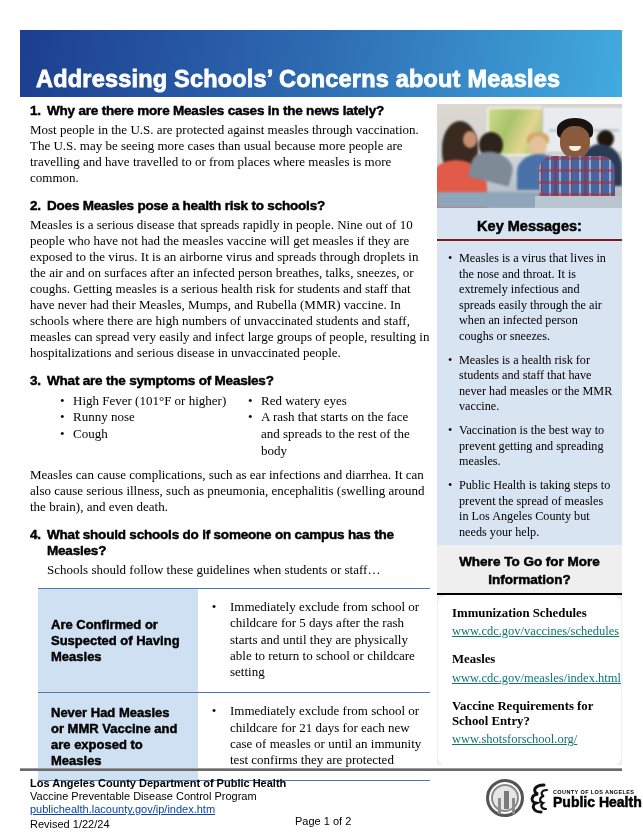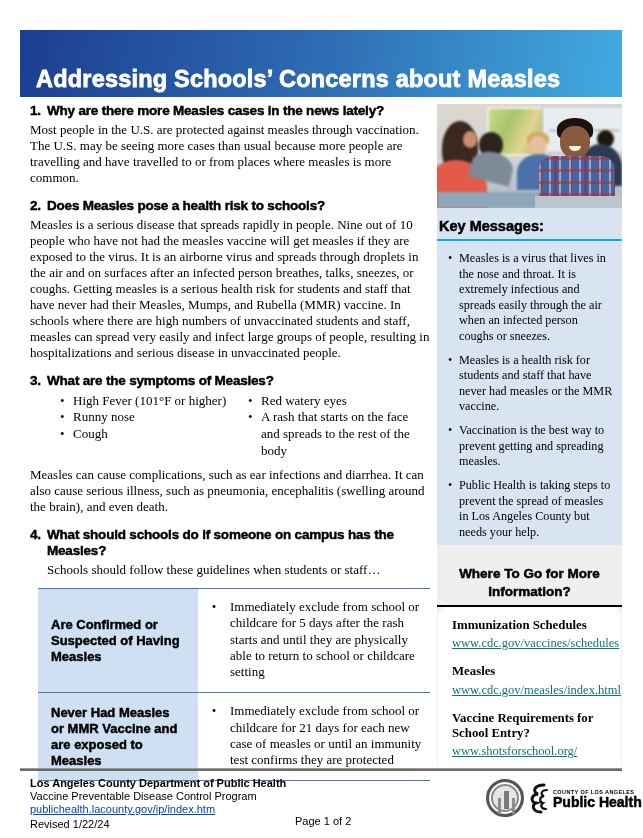--- a/index.html
+++ b/index.html
@@ -83,30 +83,30 @@
   .mainboy-smile { position:absolute; left:132px; top:42px; width:12px; height:5px;
                    background:#f5efe6; border-radius:0 0 10px 10px; }
   .mainboy-body { position:absolute; left:102px; top:52px; width:76px; height:52px;
                   border-radius:14px 14px 0 0; background-color:#4565a0;
                   background-image:
                     repeating-linear-gradient(0deg, rgba(178,44,54,.55) 0 3px, transparent 3px 12px),
                     repeating-linear-gradient(90deg, rgba(255,255,255,.45) 0 2px, transparent 2px 10px),
                     repeating-linear-gradient(90deg, rgba(150,30,40,.4) 0 3px, transparent 3px 15px); }
   .desk-front { position:absolute; left:98px; bottom:0; width:87px; height:12px; background:#b9c6d0; }
 
-  .km-band { margin-top:7px; border-bottom:2px solid #0ea5e9; padding:3px 2px 5px; text-align:left;
+  .km-band { margin-top:7px; border-bottom:2px solid #7f1d1d; padding:3px 2px 5px; text-align:center;
              font-family:"Liberation Sans",sans-serif; font-weight:900; font-size:14.5px;
              -webkit-text-stroke:.5px #000; }
   .km-list { padding:10px 7px 4px 10px; font-size:12.2px; line-height:1.28; }
   .km-item { position:relative; padding-left:12px; margin-bottom:8px; }
   .km-item::before { content:"•"; position:absolute; left:1px; }
 
   
   .sb2 { position:absolute; left:437px; top:545px; width:185px; height:220px; background:#efefef; }
-  .mi-title { padding:20px 8px 5px; text-align:center; font-family:"Liberation Sans",sans-serif;
+  .mi-title { padding:8px 8px 5px; text-align:center; font-family:"Liberation Sans",sans-serif;
               font-weight:900; font-size:13.5px; line-height:1.3; -webkit-text-stroke:.5px #000;
               border-bottom:2px solid #000; }
   .mi-panel { background:#fff; border-radius:9px; margin:0 1px; padding:11px 4px 6px 14px; }
   .mi-group { margin-bottom:13px; }
   .mi-label { font-weight:bold; font-size:12.8px; line-height:1.2; }
   .mi-link { color:#0f766e; text-decoration:underline; font-size:12.5px; display:inline-block;
              margin-top:1px; cursor:pointer; }
 
   
   .f-rule { position:absolute; left:20px; top:768px; width:602px; height:3px;

